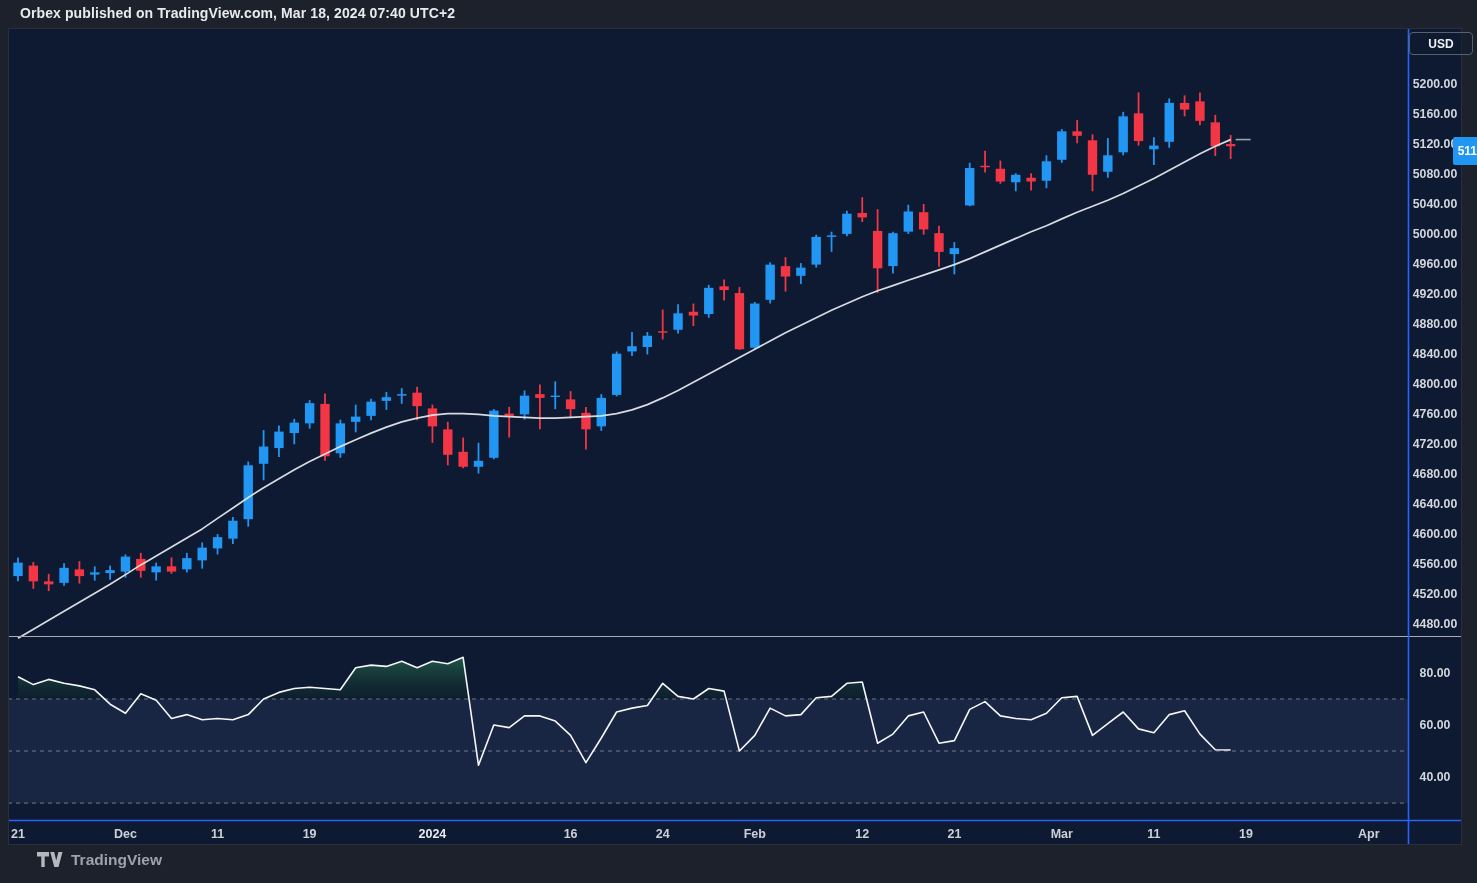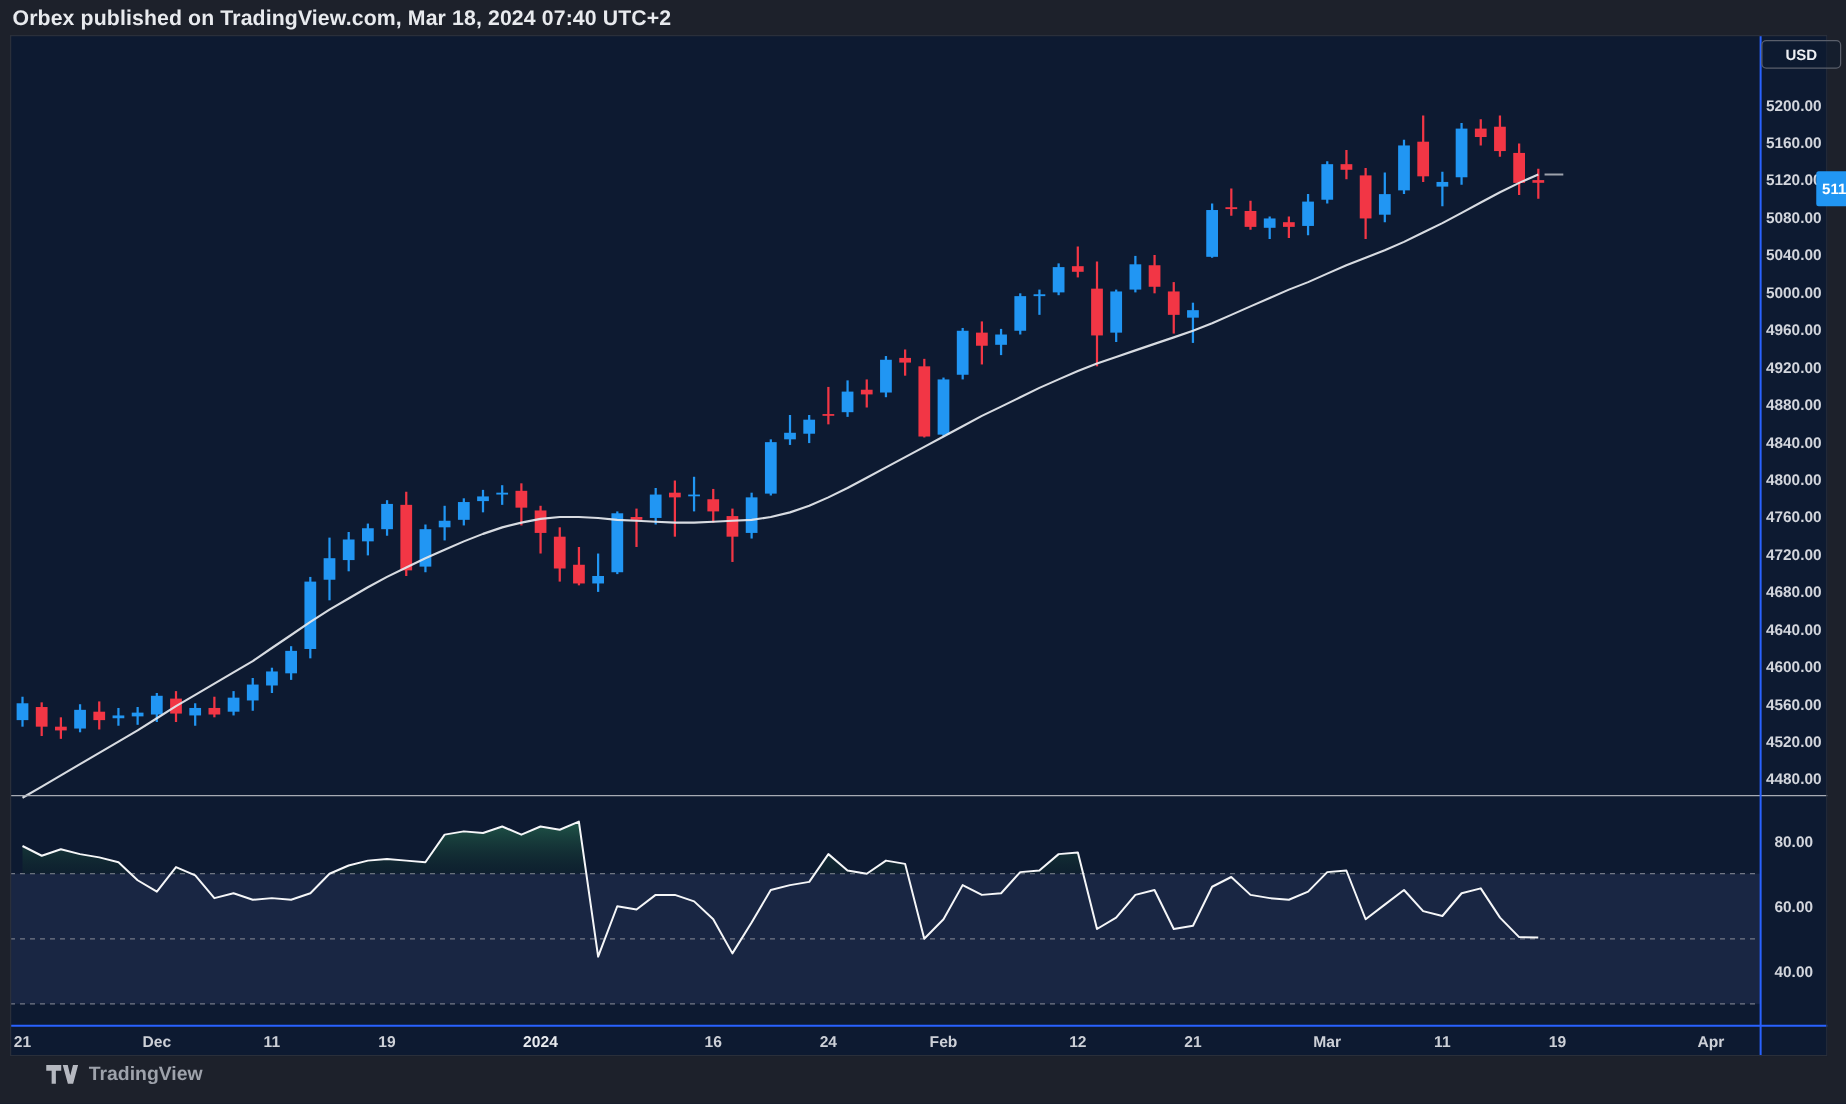--- a/index.html
+++ b/index.html
@@ -2,22 +2,22 @@
 <html><head>
 <meta charset="utf-8">
 <style>
   html,body{margin:0;padding:0}
   body{
     width:1477px;height:883px;position:relative;overflow:hidden;
     background:#1D212B;
     font-family:"Liberation Sans", sans-serif;
   }
   .pub-header{
-    position:absolute;left:10px;top:5px;
-    color:#E8EAEE;font-size:17px;font-weight:700;letter-spacing:.1px;
+    position:absolute;left:20px;top:5px;
+    color:#E8EAEE;font-size:14px;font-weight:700;letter-spacing:.1px;
     white-space:nowrap;
   }
   .widget{position:absolute;left:8px;top:28px;width:1454px;height:817px;}
   .widget svg{display:block}
   .usd-btn{
     position:absolute;left:1401px;top:4px;width:64px;height:23px;
     border:1px solid #5A5F6B;border-radius:4px;box-sizing:border-box;
     color:#EDEFF3;font-size:12px;font-weight:700;
     display:flex;align-items:center;justify-content:center;
     background:rgba(13,26,49,.45);cursor:pointer;

